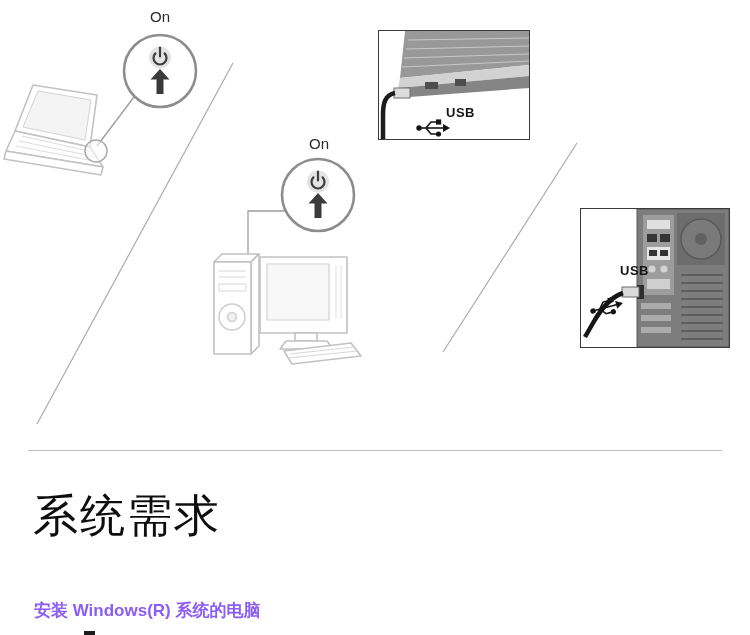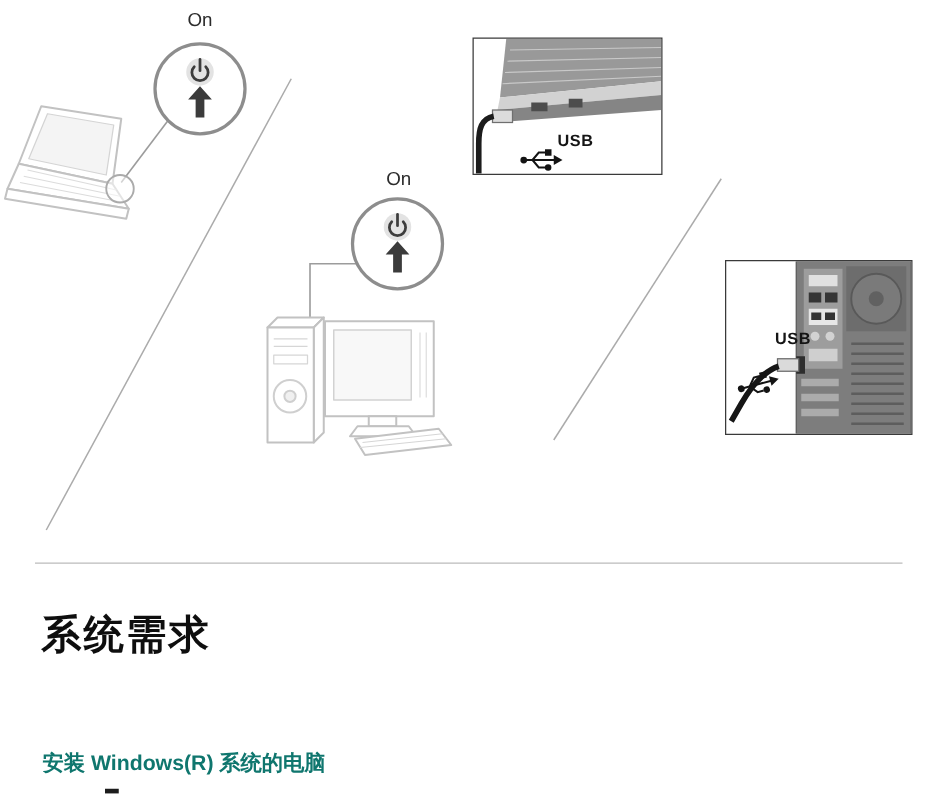--- a/index.html
+++ b/index.html
@@ -4,22 +4,22 @@
 <style>
   * { margin:0; padding:0; box-sizing:border-box; }
   html,body { width:750px; height:635px; background:#ffffff;
               font-family:"Liberation Sans", sans-serif; }
   .stage { position:relative; width:750px; height:635px; background:#fff; overflow:hidden; }
   .abs { position:absolute; }
   .on-label { position:absolute; font-size:15px; color:#2b2b2b; text-align:center; width:30px; }
   .photo { position:absolute; background:#ffffff; border:1px solid #3a3a3a; overflow:hidden; }
   .usb-label { position:absolute; font-weight:bold; font-size:13px; letter-spacing:.5px; color:#151515;margin-left:31px; }
   .divider { position:absolute; height:1px; background:#bcbcbc; }
-  .section-title { position:absolute; font-size:32px; font-weight:700; letter-spacing:2px; color:#0e0e0e; }
-  .section-subtitle { position:absolute; font-size:17px; font-weight:700; color:#0f766e; }
+  .section-title { position:absolute; font-size:45px; font-weight:400; letter-spacing:2px; color:#0e0e0e; }
+  .section-subtitle { position:absolute; font-size:17px; font-weight:700; color:#8b5cf6; }
   .crop-mark { position:absolute; background:#1c1c1c; }
 </style>
 </head>
 <body>
 
 <div class="stage">
 
   <svg class="abs" style="left:0;top:0" width="750" height="635" viewBox="0 0 750 635">
 
     <line x1="37" y1="424" x2="233" y2="63" stroke="#ababab" stroke-width="1.2"></line>

